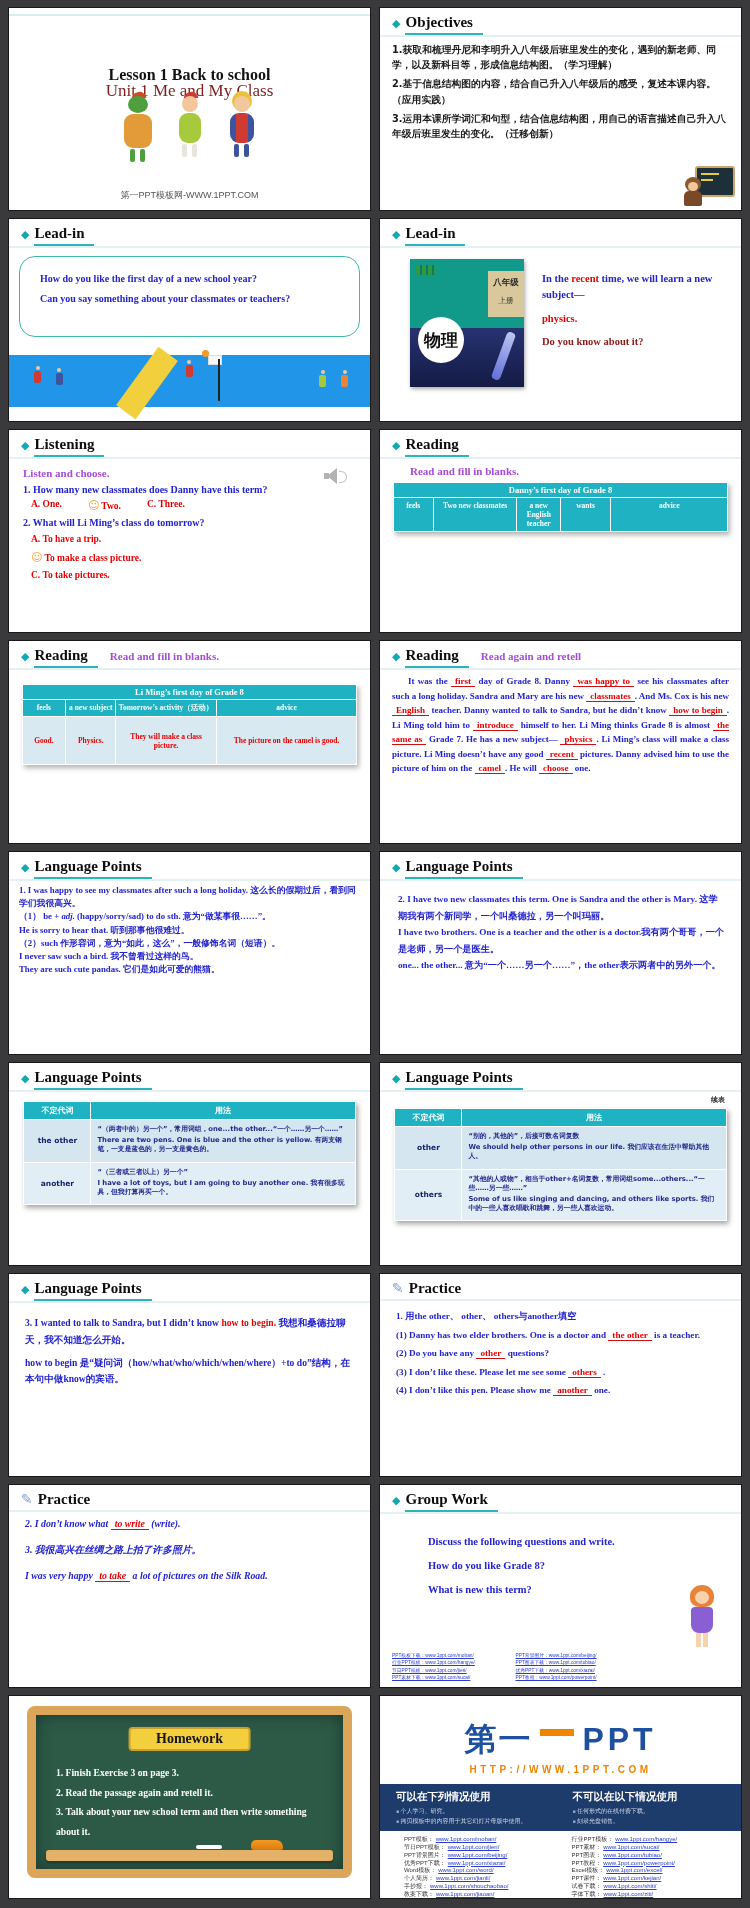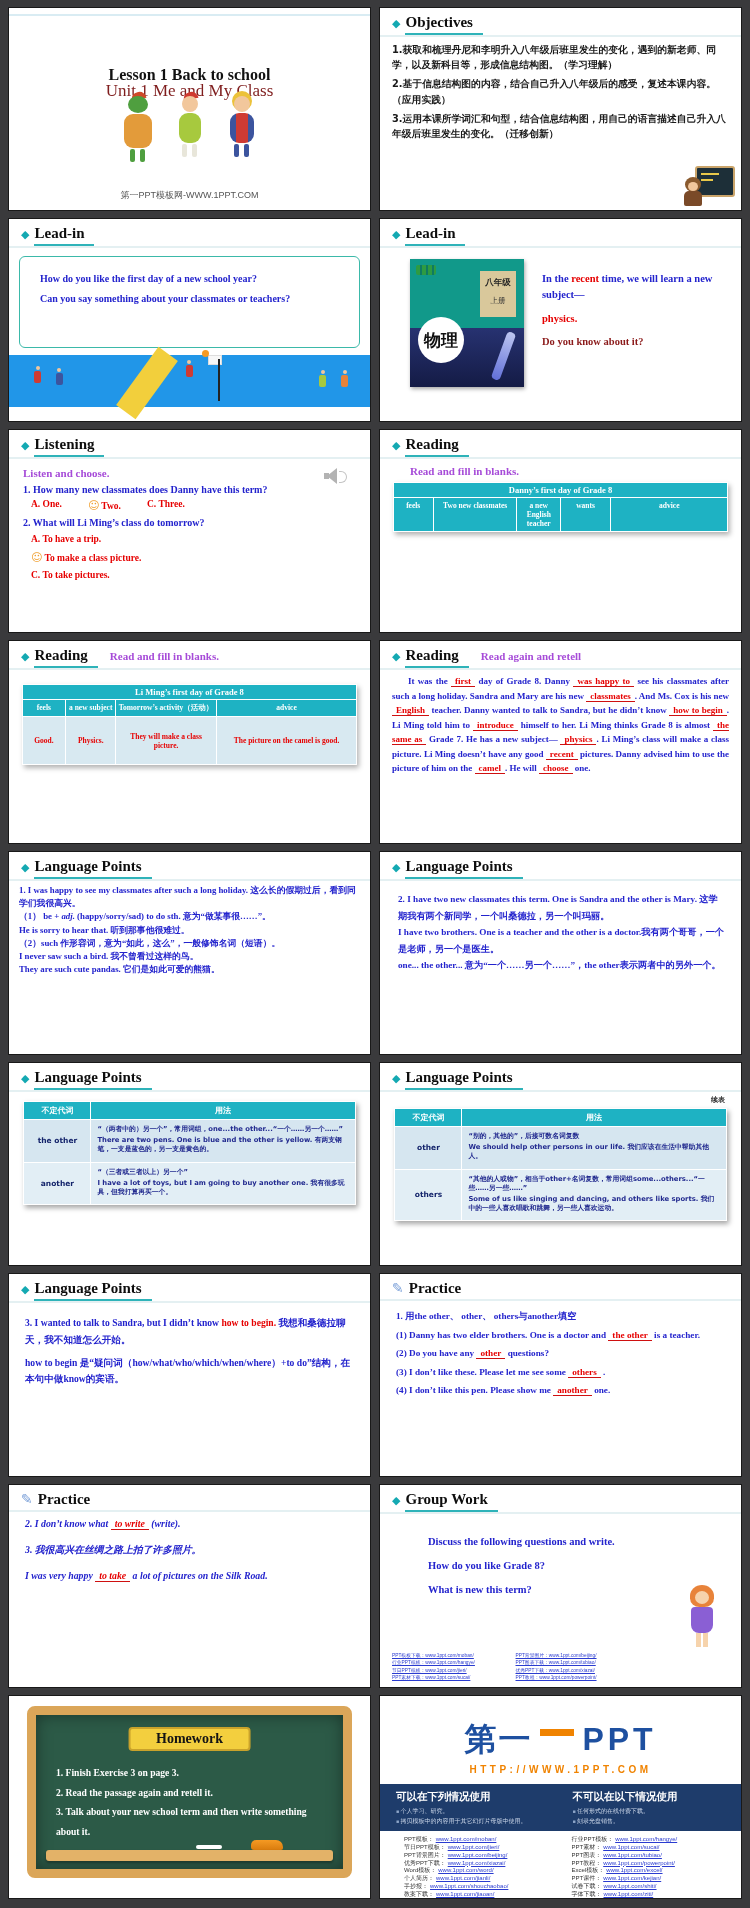--- a/index.html
+++ b/index.html
@@ -44,33 +44,33 @@
   
   .obj-body{padding:5px 12px 0;}
   .obj-item{font-size:9.8px;font-weight:bold;color:#1a1a1a;line-height:1.55;margin-bottom:4px;font-family:"DejaVu Sans","Liberation Sans",sans-serif;}
   .teacher{position:absolute;right:6px;bottom:4px;width:56px;height:40px;}
   .tboard{position:absolute;right:0;top:0;width:36px;height:27px;background:#1d2f38;border:2px solid #caa46a;border-radius:3px;}
   .tboard i{position:absolute;left:4px;display:block;height:2px;background:#e8c84a;}
   .tgirl-hair{position:absolute;left:6px;bottom:14px;width:16px;height:15px;border-radius:50%;background:#8a5a2e;}
   .tgirl-face{position:absolute;left:9px;bottom:15px;width:10px;height:9px;border-radius:50%;background:#f2c79c;}
   .tgirl-body{position:absolute;left:5px;bottom:0;width:18px;height:15px;border-radius:5px 5px 2px 2px;background:#7a4a28;}
   
-  .qbox{margin:8px 10px 0;border:1.5px solid #3bb9a9;border-radius:6px;padding:12px 20px 12px;min-height:66px;}
+  .qbox{margin:8px 10px 0;border:1.5px solid #3bb9a9;border-radius:16px;padding:12px 20px 1px;min-height:66px;}
   .qline{font-size:10px;font-weight:bold;color:#2323cd;line-height:2.0;text-align:justify;}
   .pg{position:absolute;left:0;right:0;bottom:14px;height:52px;background:#2196e8;}
   .pg .stripe{position:absolute;left:35%;top:-8px;width:24px;height:72px;background:#f2cf3c;transform:rotate(36deg);}
   .pg .backboard{position:absolute;left:55%;top:0;width:12px;height:8px;border:1.5px solid #ddd;background:#f7f7f7;}
   .pg .pole{position:absolute;left:58%;top:4px;width:2px;height:42px;background:#222;}
   .pg .ball{position:absolute;left:53.5%;top:-5px;width:7px;height:7px;border-radius:50%;background:#f59a23;}
   .kid{position:absolute;width:7px;height:12px;border-radius:2px;}
   .kid::before{content:"";position:absolute;top:-5px;left:1.5px;width:4px;height:4px;border-radius:50%;background:#f2c79c;}
   
   .book{position:absolute;left:30px;top:40px;width:114px;height:128px;background:linear-gradient(#11998a,#11998a 54%,#273271 54%,#141b45);box-shadow:1px 2px 4px rgba(0,0,0,.35);}
   .book .logo3{position:absolute;top:6px;left:6px;width:20px;height:10px;background:repeating-linear-gradient(90deg,#2e9b42 0 4px,#0e7a62 4px 6px);border-radius:2px;}
-  .book .tag{position:absolute;top:12px;right:8px;width:36px;height:46px;background:#d9c89b;text-align:center;font-family:"DejaVu Sans",sans-serif;}
+  .book .tag{position:absolute;top:12px;right:0;width:36px;height:46px;background:#d9c89b;text-align:center;font-family:"DejaVu Sans",sans-serif;}
   .book .tag .g{font-size:8.5px;font-weight:bold;color:#222;margin-top:6px;}
   .book .tag .v{font-size:7.5px;color:#333;margin-top:7px;}
   .book .circle{position:absolute;left:8px;bottom:24px;width:46px;height:46px;background:#fff;border-radius:50%;display:flex;align-items:center;justify-content:center;font-size:17px;font-weight:bold;color:#101010;font-family:"DejaVu Sans",sans-serif;}
   .book .gtr{position:absolute;right:16px;bottom:6px;width:9px;height:50px;background:linear-gradient(#cdd6ff,#6a79e8);transform:rotate(20deg);border-radius:4px;opacity:.9;}
   .li2-text{position:absolute;left:162px;top:52px;right:10px;font-size:10.5px;line-height:1.55;font-weight:bold;}
   .li2-text .row{margin-bottom:7px;}
   
   .lprompt{padding:8px 14px 0;font-size:11px;font-weight:bold;color:#a64bd8;}
   .speaker{position:absolute;right:22px;top:38px;width:24px;height:16px;}
   .spk-body{position:absolute;left:0;top:5px;width:5px;height:6px;background:#b3b3b3;}

